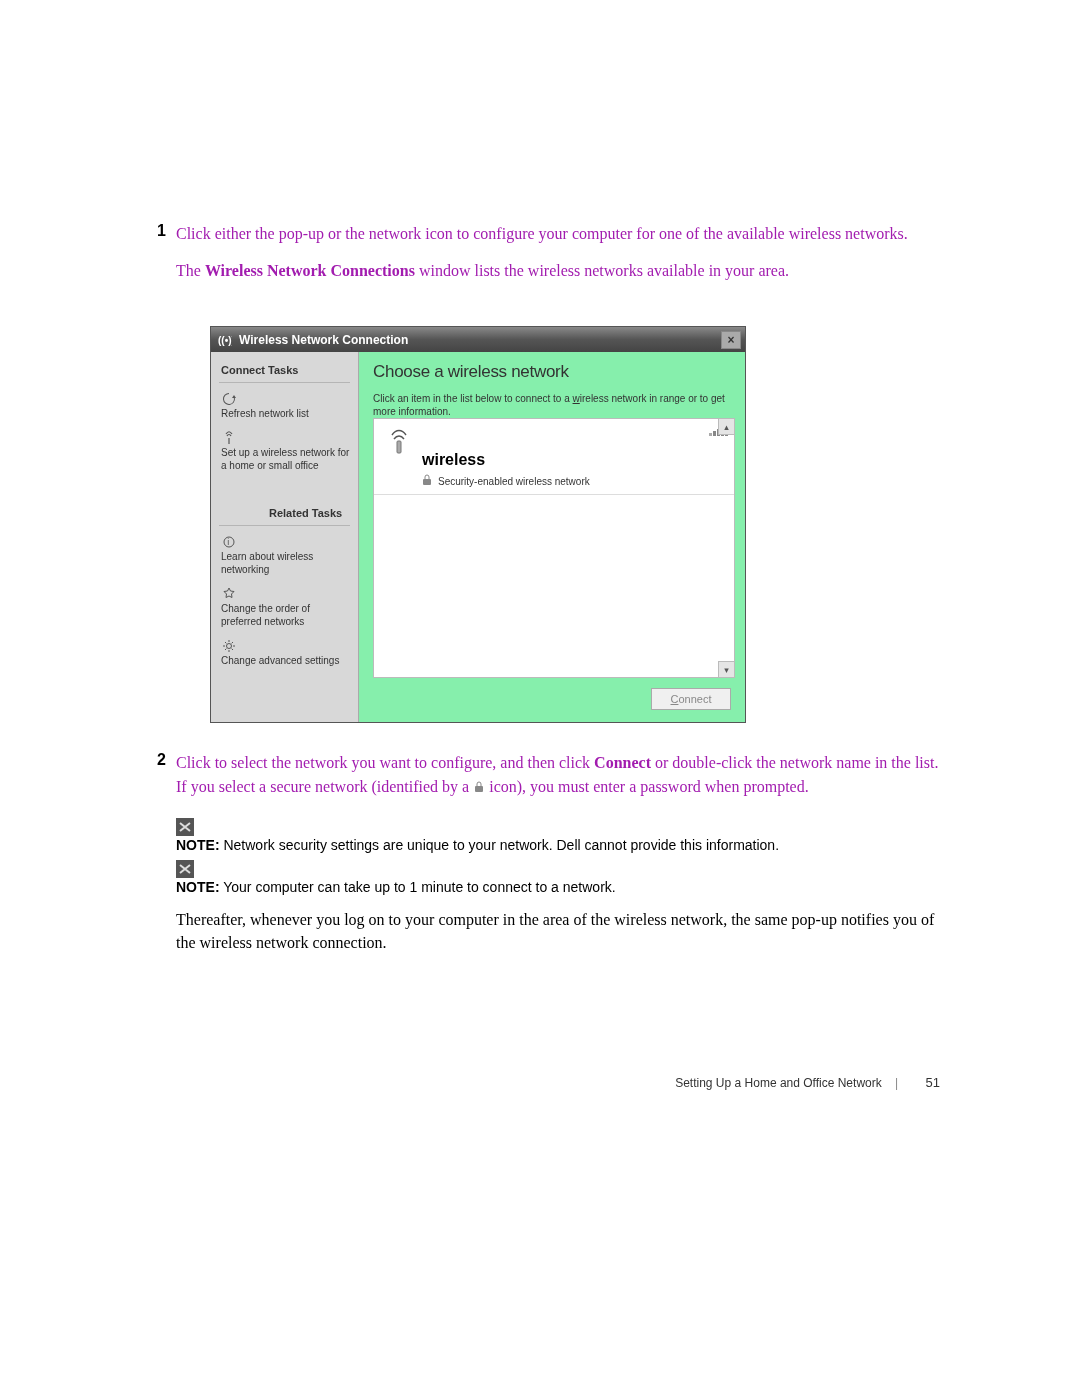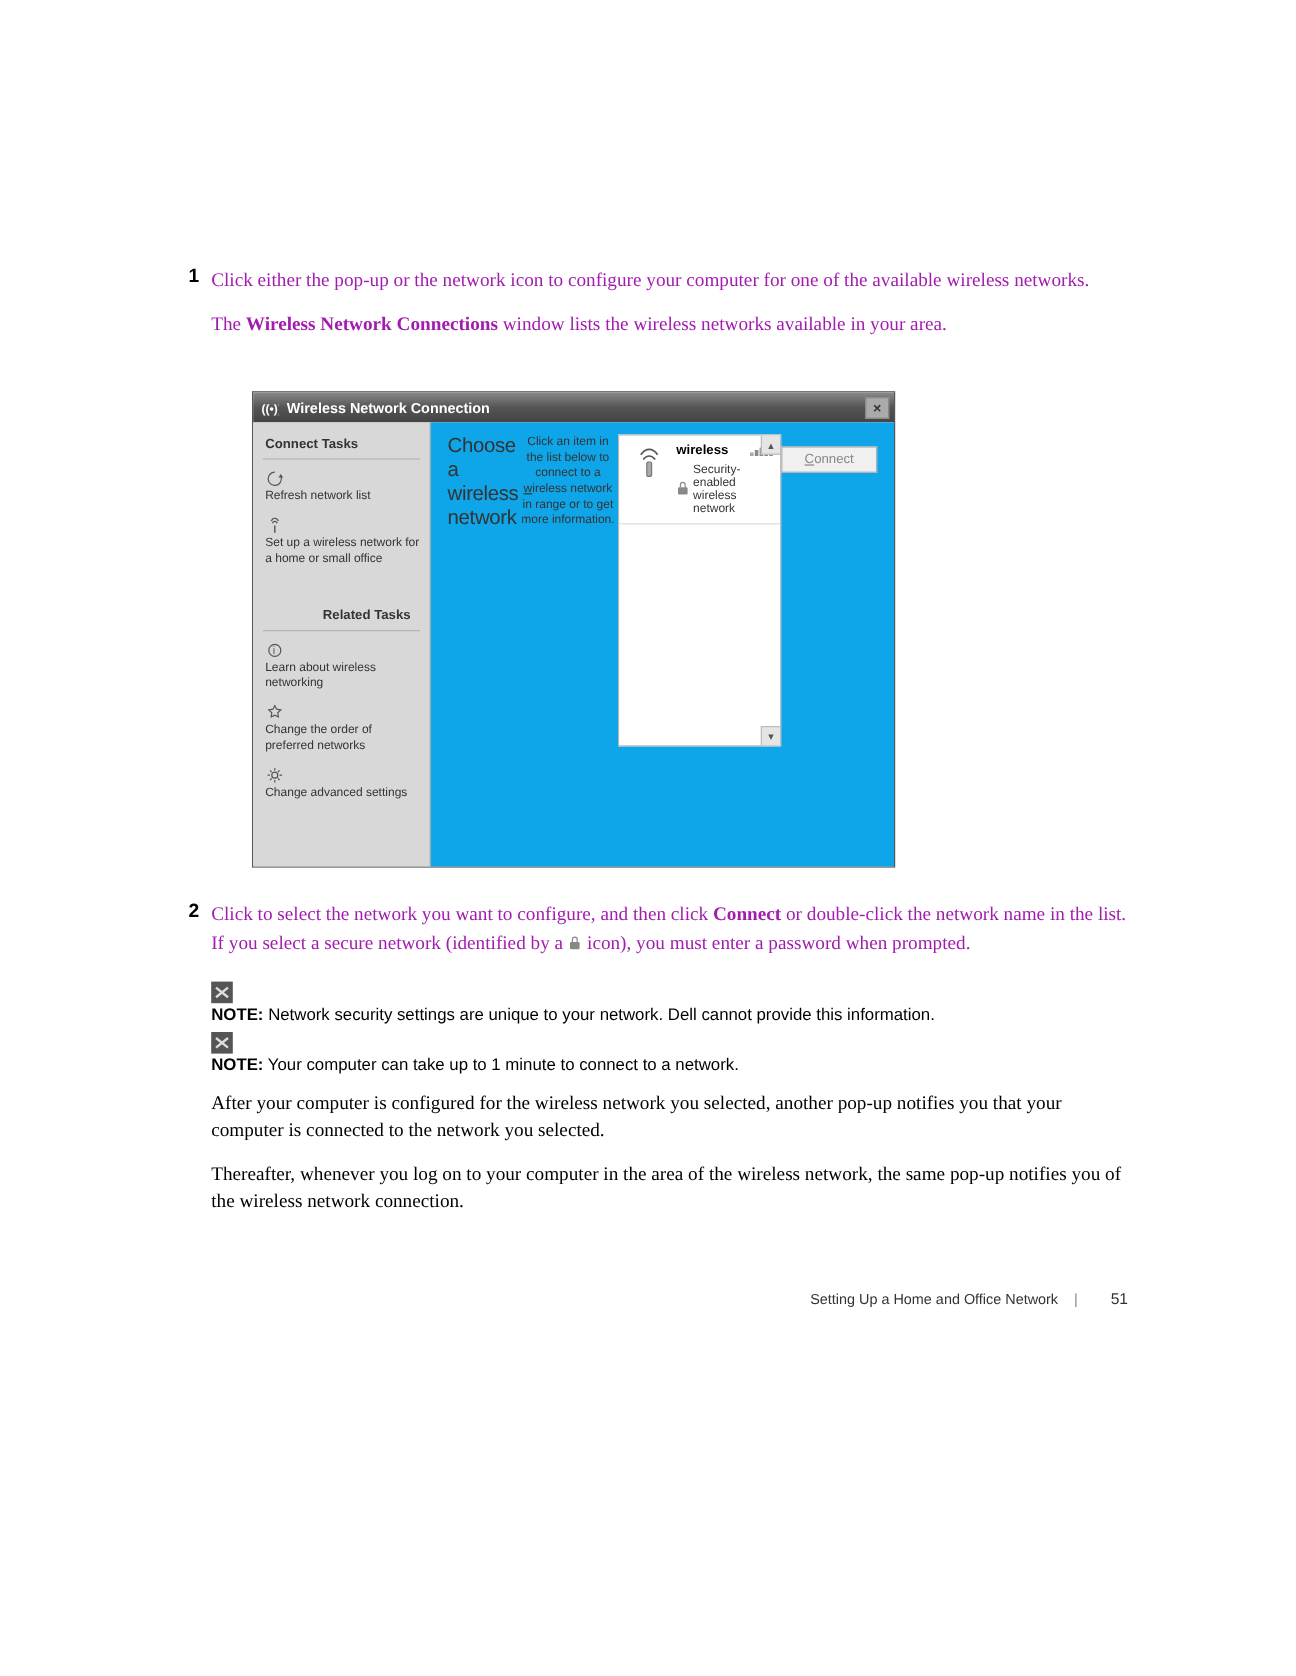--- a/index.html
+++ b/index.html
@@ -104,60 +104,59 @@
   }
   .side-item .icon {
     width: 16px; height: 16px; margin-right: 6px;
     flex-shrink: 0;
     display:flex; align-items:center; justify-content:center;
     color:#555;
   }
   .side-item .label { flex:1; }
   .main-panel {
     flex: 1;
-    background: #0ea5e9;
+    background: #86efac;
     padding: 10px 10px 0 14px;
     display: flex;
-    flex-direction: row;
+    flex-direction: column;
   }
   .panel-heading {
     font-family: Tahoma, Arial, sans-serif;
     font-size: 17px;
     font-weight: 500;
     color: #333;
     margin-bottom: 10px;
     letter-spacing: -0.3px;
   }
   .panel-sub {
     font-size: 10px;
     color: #333;
     line-height: 1.3;
-    margin-bottom: 23px;
-    text-align: center;
+    margin-bottom: 0;
   }
   .panel-sub u { text-decoration: underline; }
   .network-list {
     border: 1px solid #bbb;
     height: 260px;
     background: #fff;
     position: relative;
   }
   .network-item {
     display: flex;
     align-items: flex-start;
     padding: 6px 6px 6px 8px;
     border-bottom: 1px solid #ddd;
   }
   .net-icon {
     width: 34px; height: 34px; margin-right: 6px;
     display:flex; align-items:center; justify-content:center;
     color:#555;
   }
   .net-info { flex:1; }
-  .net-name { font-weight: bold; font-size: 11px; color:#000; margin-bottom: 5px;}
+  .net-name { font-weight: bold; font-size: 16px; color:#000; margin-bottom: 5px; margin-top: 26px;}
   .net-sec-row {
     display: flex;
     align-items: center;
     font-size: 10px;
     color: #333;
   }
   .net-sec-row .lock { width: 12px; margin-right: 4px; color:#666; }
   .signal-bars {
     display:flex; align-items:flex-end; gap:1px;
     margin-left: 6px;
@@ -381,21 +380,20 @@
     <div class="note-icon">
       <svg width="14" height="14" viewBox="0 0 14 14">
           <path d="M2 3l10 8M2 11l10-8" stroke="#ddd" stroke-width="2"></path>
         </svg>
     </div>
     <div class="note-text">
       <span class="label">NOTE:</span><span> Your computer can take up to 1 minute to connect to a network.</span>
     </div>
   </div>
 
-  <p class="para">After your computer is configured for the wireless network you selected, another pop-up notifies you that your computer is connected to the network you selected.</p>
   <p class="para">Thereafter, whenever you log on to your computer in the area of the wireless network, the same pop-up notifies you of the wireless network connection.</p>
 
 </div>
 
 <div class="footer">
   <span>Setting Up a Home and Office Network</span>
   <span class="sep">|</span>
   <span class="pg">51</span>
 </div>
 

